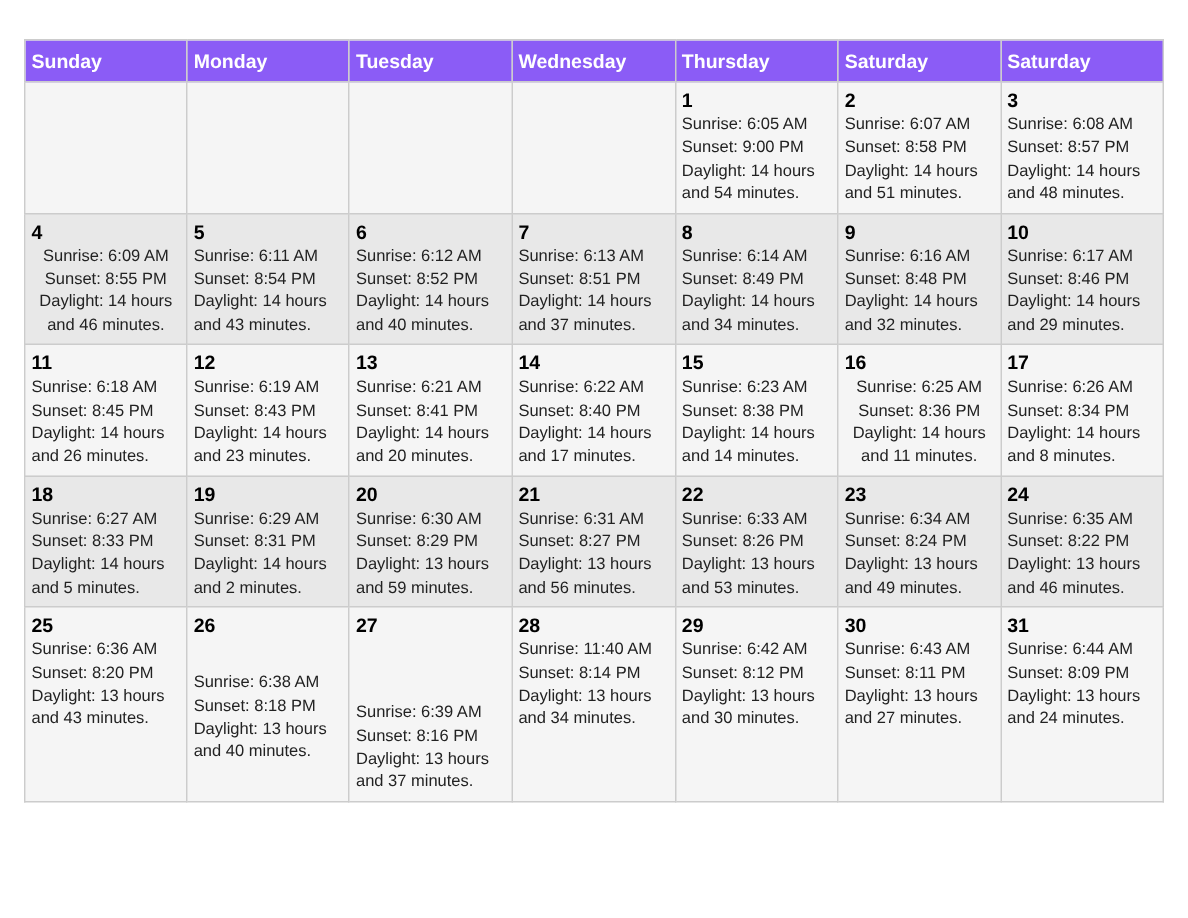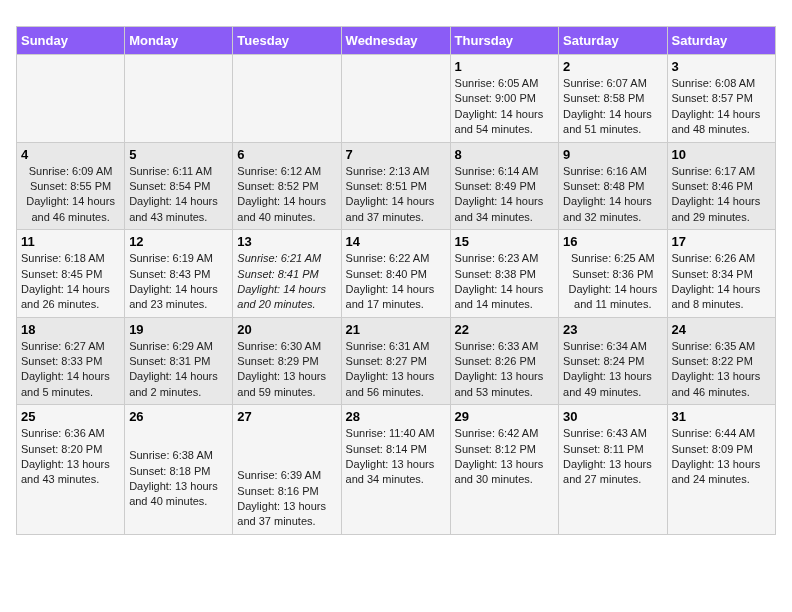--- a/index.html
+++ b/index.html
@@ -143,21 +143,21 @@
         </td>
         <td>
           <span class="day-num">6</span>
           <div class="day-detail" style="white-space: pre-line;">Sunrise: 6:12 AM
 Sunset: 8:52 PM
 Daylight: 14 hours
 and 40 minutes.</div>
         </td>
         <td>
           <span class="day-num">7</span>
-          <div class="day-detail" style="white-space: pre-line;">Sunrise: 2:13 AM
+          <div class="day-detail" style="white-space: pre-line;">Sunrise: 6:13 AM
 Sunset: 8:51 PM
 Daylight: 14 hours
 and 37 minutes.</div>
         </td>
         <td>
           <span class="day-num">8</span>
           <div class="day-detail" style="white-space: pre-line;">Sunrise: 6:14 AM
 Sunset: 8:49 PM
 Daylight: 14 hours
 and 34 minutes.</div>
@@ -187,21 +187,21 @@
         </td>
         <td>
           <span class="day-num">12</span>
           <div class="day-detail" style="white-space: pre-line;">Sunrise: 6:19 AM
 Sunset: 8:43 PM
 Daylight: 14 hours
 and 23 minutes.</div>
         </td>
         <td>
           <span class="day-num">13</span>
-          <div class="day-detail" style="white-space: pre-line; font-style: italic;">Sunrise: 6:21 AM
+          <div class="day-detail" style="white-space: pre-line;">Sunrise: 6:21 AM
 Sunset: 8:41 PM
 Daylight: 14 hours
 and 20 minutes.</div>
         </td>
         <td>
           <span class="day-num">14</span>
           <div class="day-detail" style="white-space: pre-line;">Sunrise: 6:22 AM
 Sunset: 8:40 PM
 Daylight: 14 hours
 and 17 minutes.</div>

